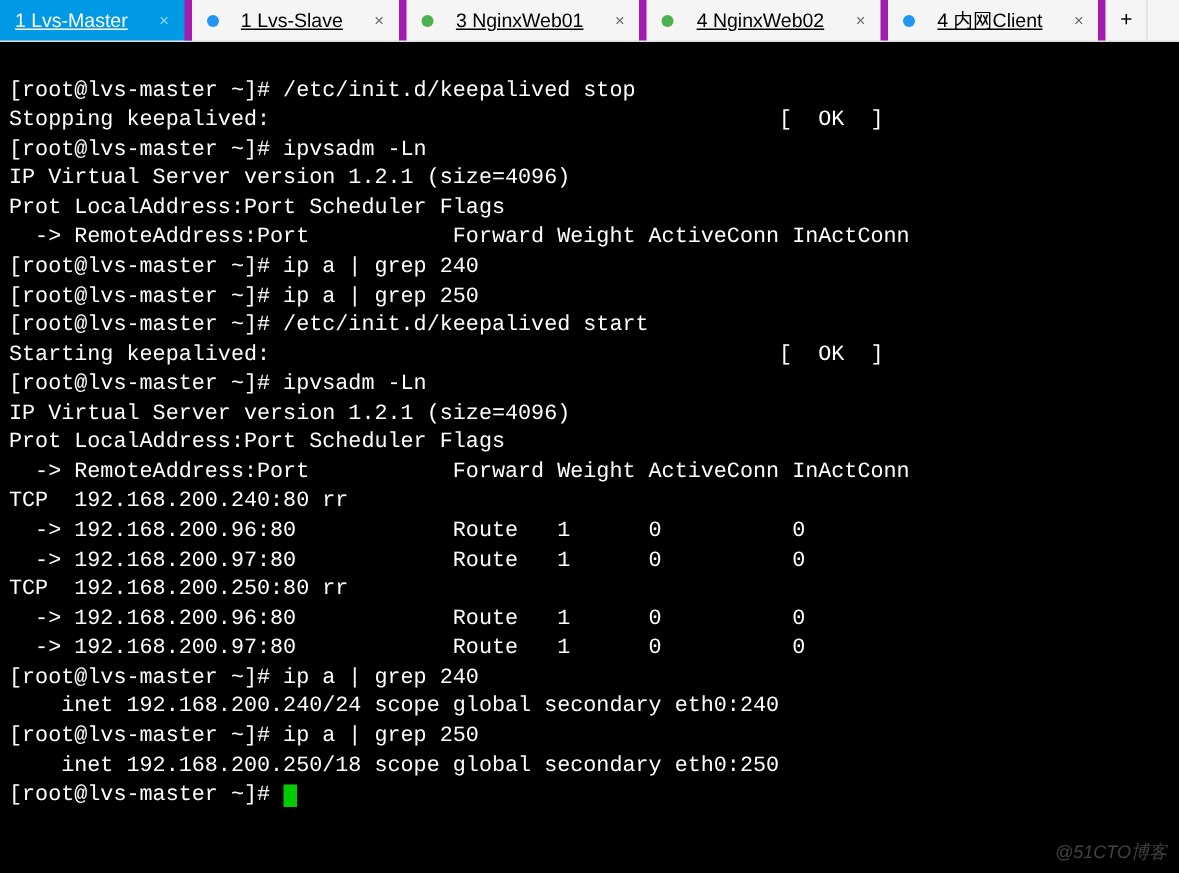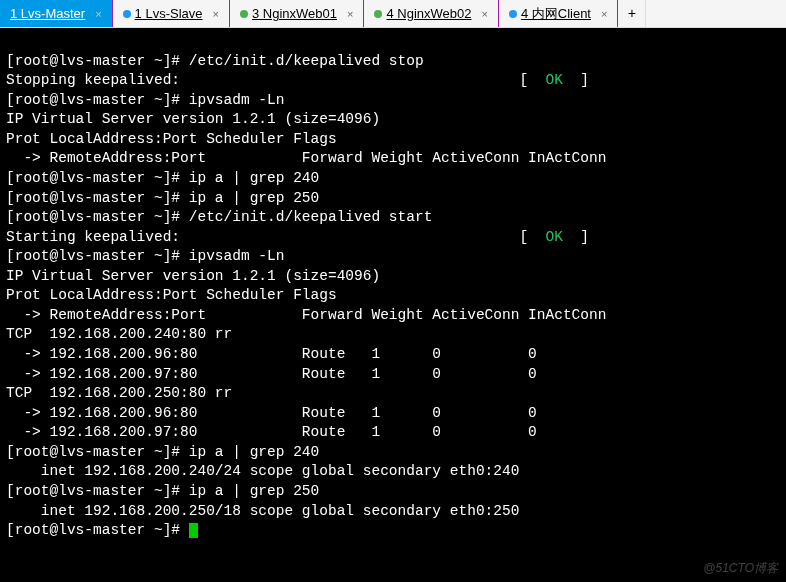--- a/index.html
+++ b/index.html
@@ -15,25 +15,25 @@
       display: flex;
       height: 28px;
       background: #f5f5f5;
       border-bottom: 1px solid #ddd;
       align-items: stretch;
     }
     .tab {
       display: flex;
       align-items: center;
       padding: 0 10px;
-      border-right: 1px solid #a21caf;
+      border-right: 5px solid #a21caf;
       cursor: pointer;
       font-family: -apple-system, "Segoe UI", Arial, sans-serif;
       font-size: 13px;
-      gap: 4px;
+      gap: 15px;
       position: relative;
     }
     .tab.active {
       background: #0099e5;
       color: #fff;
     }
     .tab.active .tab-label { text-decoration: underline; }
     .tab .dot {
       width: 8px; height: 8px; border-radius: 50%;
       flex: 0 0 auto;
@@ -50,21 +50,21 @@
       background: #000;
       color: #fff;
       padding: 4px 6px;
       width: 100%;
       height: calc(100% - 28px);
       white-space: pre;
       line-height: 1.35;
       font-size: 14.5px;
       position: relative;
     }
-    .green { color: #22c55e; font-family: Liberation Mono, monospace; }
+    .green { color: #ffffff; font-family: Liberation Mono, monospace; }
     .cursor {
       display: inline-block;
       width: 9px;
       height: 15px;
       background: #00cc00;
       vertical-align: text-bottom;
     }
     .watermark {
       position: absolute;
       right: 8px;

